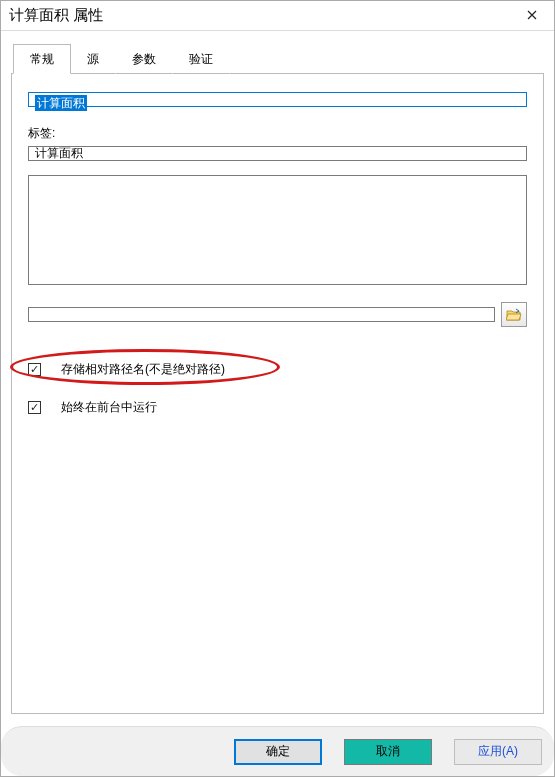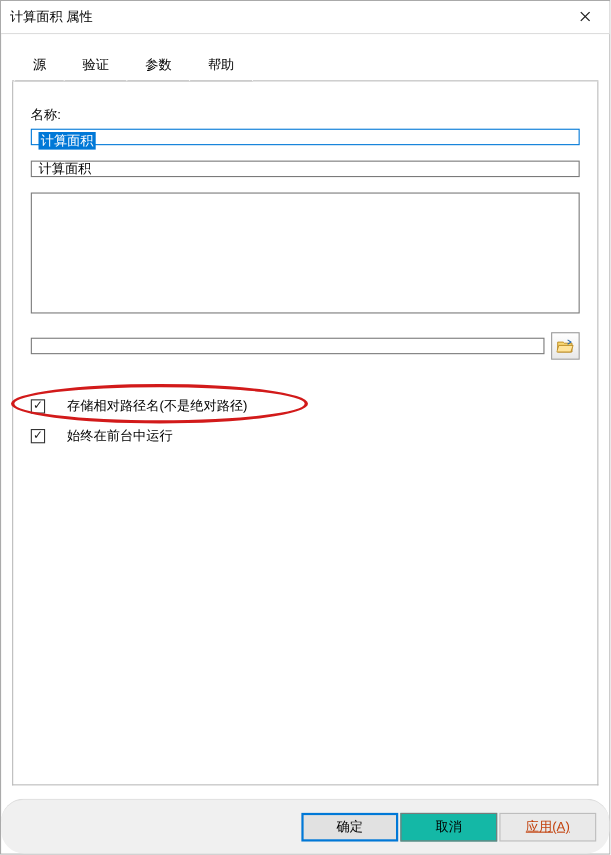--- a/index.html
+++ b/index.html
@@ -1,41 +1,41 @@
 <!DOCTYPE html>
 <html><head>
 <meta charset="utf-8">
 <style>
 * { box-sizing: border-box; margin: 0; padding: 0; font-family: "Microsoft YaHei", "Segoe UI", Tahoma, sans-serif; font-size: 12px; }
 body { background: #fff; width: 555px; height: 777px; overflow: hidden; }
 .window { width: 555px; height: 777px; border: 1px solid #aaa; background: #fff; display: flex; flex-direction: column; }
 .titlebar { height: 30px; display: flex; align-items: center; justify-content: space-between; padding: 0 0 0 8px; border-bottom: 1px solid #ddd; background: #fff; }
-.titlebar .title { font-size: 12px; }
+.titlebar .title { font-size: 15px; }
 .titlebar .close { width: 45px; height: 30px; display: flex; align-items: center; justify-content: center; cursor: pointer; }
 .content { flex: 1; padding: 12px 10px 0 10px; position: relative; }
 .tabstrip { display: flex; border-bottom: 1px solid #bbb; position: relative; }
 .tab { padding: 6px 16px 5px 16px; border: 1px solid transparent; position: relative; top: 1px; cursor: pointer; background: #f0f0f0; border: 1px solid #bbb; border-bottom: 1px solid #bbb; margin-right: -1px; }
 .tab:first-child { margin-left: 2px; }
 .tab.active { background: #fff; border: 1px solid #bbb; border-bottom: 1px solid #fff; z-index: 2; }
 .tab:not(.active){ background:#fff; border-color:transparent; border-bottom:1px solid #bbb;}
 .tabbody { border: 1px solid #bbb; border-top: none; padding: 18px 16px 16px 16px; height: 640px; position: relative; }
 .field-label { margin: 4px 0 4px 0; }
 .text-input { width: 100%; height: 15px; border: 1px solid #7a7a7a; padding: 2px 6px; font-size: 12px; outline: none; }
 .text-input.selected { border: 1px solid #0078d7; }
 .text-input.selected span { background: #0078d7; color: #fff; padding: 1px 2px; }
 .textarea { width: 100%; height: 110px; border: 1px solid #7a7a7a; padding: 4px 20px 4px 6px; resize: none; font-size: 12px; overflow-y: scroll; }
 .browse-btn { width:26px; height:25px; border:1px solid #9a9a9a; background: linear-gradient(#fff,#e8e8e8); margin-left:6px; display:flex; align-items:center; justify-content:center; cursor:pointer; }
 .folder-icon svg { display:block; }
 .checkbox-row { display:flex; align-items:center; gap:20px; margin-top:6px; }
 .checkbox { width:13px; height:13px; border:1px solid #333; display:inline-flex; align-items:center; justify-content:center; font-size:10px; color:#222; cursor:pointer; background:#fff; }
 .spacer { height: 14px; }
-.footer { height: 50px; display:flex; align-items:center; justify-content:flex-end; gap:2px; padding: 0 12px 0 0; border-top:1px solid #ddd; background:#f0f0f0;border-radius:21px; }
+.footer { height: 50px; display:flex; align-items:center; justify-content:flex-end; gap:22px; padding: 0 12px 0 0; border-top:1px solid #ddd; background:#f0f0f0;border-radius:21px; }
 .btn { min-width: 88px; height: 26px; border: 1px solid #7a7a7a; background: #14b8a6; cursor:pointer; padding: 0 14px; }
 .btn.primary { border: 2px solid #0078d7; background:#e1e1e1; }
-.btn:disabled { color:#c2410c; border-color:#bdbdbd; background:#e9e9e9; cursor:default;text-decoration:underline; }
+.btn:disabled { color:#1d4ed8; border-color:#bdbdbd; background:#e9e9e9; cursor:default; }
 .ellipse-annot { position:absolute; border:3px solid #d21a1a; border-radius:50%; pointer-events:none; }
 .style-input-wrap { display:flex; align-items:center; }
 .style-input-wrap .text-input { flex:1; }
 .checkmark::before{content:"✓"; font-size:11px; line-height:11px;}
 textarea::-webkit-scrollbar{width:17px;}
 textarea::-webkit-scrollbar-track{background:#f0f0f0;}
 textarea::-webkit-scrollbar-thumb{background:#cdcdcd;border:1px solid #aaa;}
 textarea::-webkit-scrollbar-button{background:#e9e9e9;border:1px solid #aaa;height:17px;display:block;}
 </style>
 </head>
@@ -50,35 +50,35 @@
         <svg width="10" height="10" viewBox="0 0 10 10">
             <path d="M1 1 L9 9 M9 1 L1 9" stroke="#222" stroke-width="1.2"></path>
           </svg>
       </span>
     </div>
   </div>
 
   <div class="content">
 
     <div class="tabstrip">
+      <div class="tab active">常规</div>
       <div class="tab">源</div>
+      <div class="tab">参数</div>
       <div class="tab">验证</div>
-      <div class="tab">参数</div>
-      <div class="tab">帮助</div>
     </div>
 
     <div class="tabbody">
 
-      <div class="field-label">名称:</div>
       <div class="text-input selected">
         <span>计算面积</span>
       </div>
 
       <div class="spacer"></div>
 
+      <div class="field-label">标签:</div>
       <input class="text-input" value="计算面积" style="">
 
       <div class="spacer"></div>
 
       <textarea class="textarea" style=""></textarea>
 
       <div class="spacer"></div>
 
       <div class="style-input-wrap">
         <input class="text-input" value="" style="">
@@ -96,21 +96,21 @@
       <div style="height:28px;"></div>
 
       <div style="position:relative;">
         <div class="ellipse-annot" style="left:-18px; top:-12px; width:270px; height:36px;"></div>
         <div class="checkbox-row">
           <span class="checkbox checkmark"></span>
           <span>存储相对路径名(不是绝对路径)</span>
         </div>
       </div>
 
-      <div class="checkbox-row" style="margin-top:10px;">
+      <div class="checkbox-row" style="margin-top:21px;">
         <span class="checkbox checkmark"></span>
         <span>始终在前台中运行</span>
       </div>
 
     </div>
 
   </div>
 
   <div class="footer">
     <button class="btn primary">确定</button>

